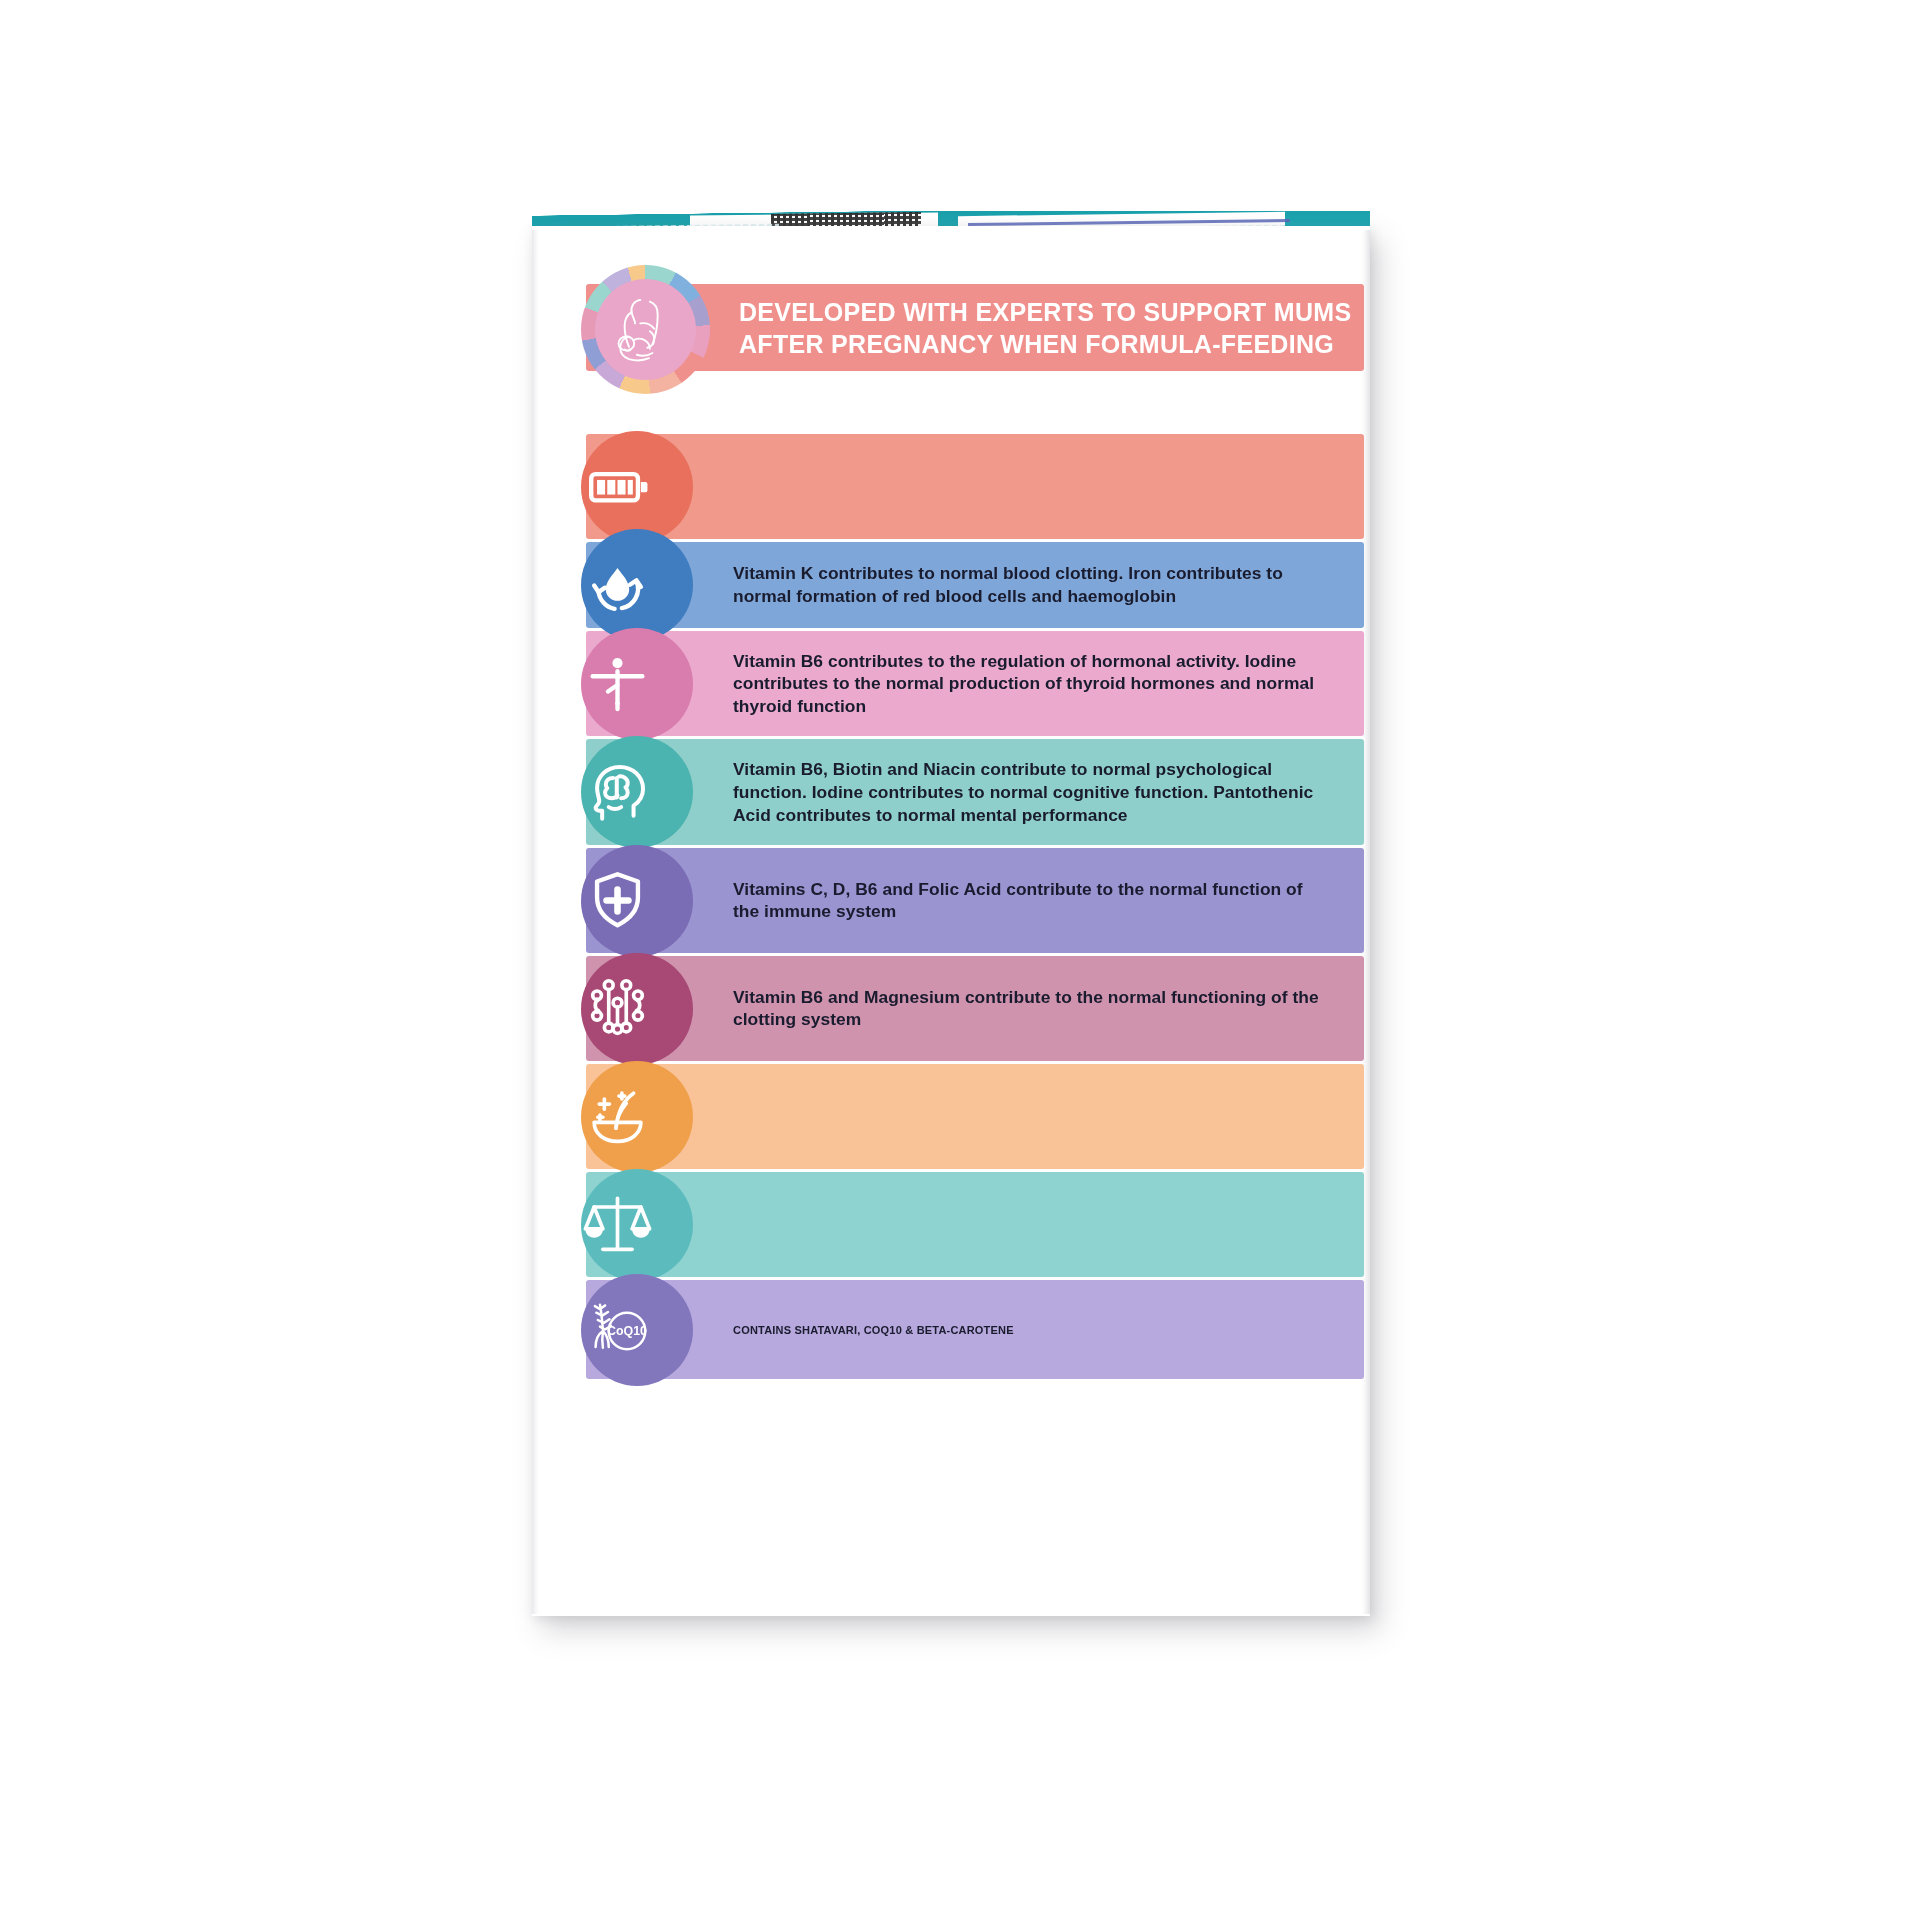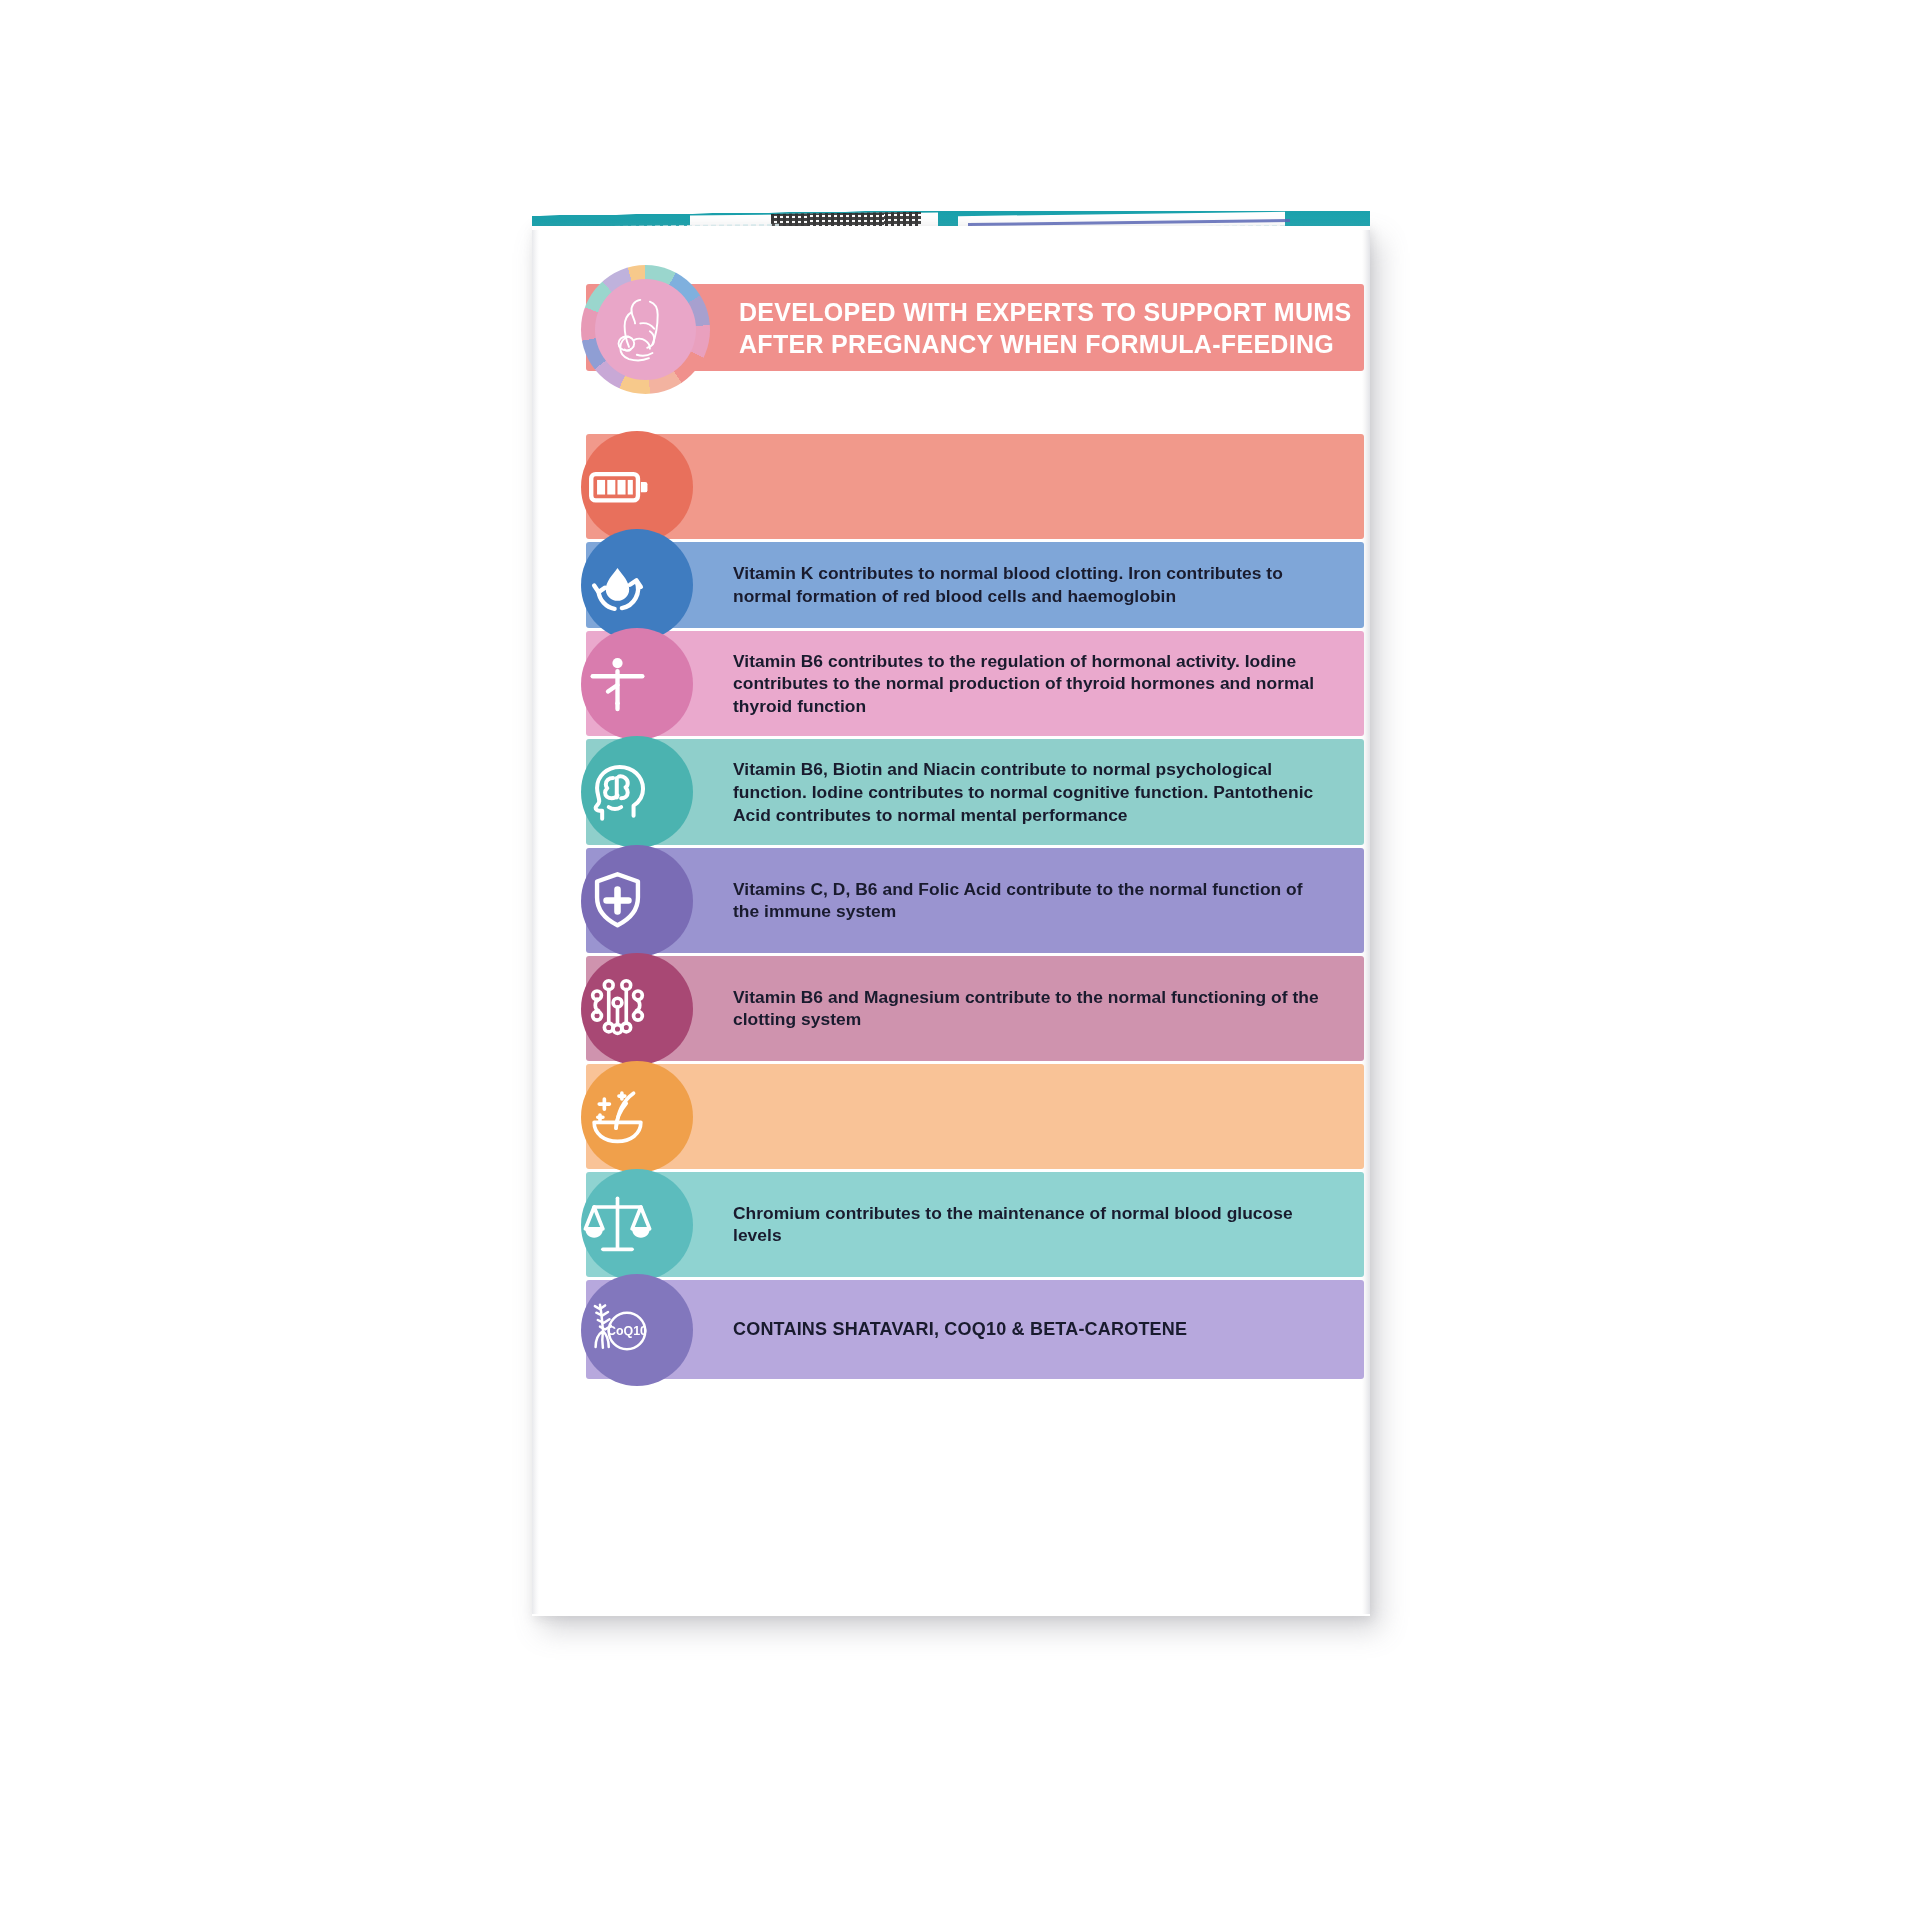--- a/index.html
+++ b/index.html
@@ -109,21 +109,21 @@
     width:594px;
     color:#191b2e;
     font-size:17.4px;
     font-weight:bold;
     line-height:1.32;
     letter-spacing:0.05px;
   }
   .row-text.caps{
     text-transform:uppercase;
     letter-spacing:0.2px;
-    font-size:18px;
+    font-size:11px;
   }
   .row-icon{
     position:absolute;left:-5px;top:50%;transform:translateY(-50%);
     width:112px;height:112px;border-radius:50%;
     display:flex;align-items:center;
     z-index:3;
   }
   .row-icon svg{width:73px;height:73px;display:block;}
 </style>
 </head>
@@ -276,21 +276,20 @@
         <svg viewBox="0 0 100 100" fill="none" stroke="#ffffff" stroke-width="5" stroke-linecap="round" stroke-linejoin="round">
           <path d="M50 14v68"></path>
           <path d="M18 26h64"></path>
           <path d="M30 84h40"></path>
           <path d="M18 26L6 56h24z"></path>
           <path d="M82 26L70 56h24z"></path>
           <path d="M6 56c0 7 5 12 12 12s12-5 12-12z" fill="#ffffff" stroke="none"></path>
           <path d="M70 56c0 7 5 12 12 12s12-5 12-12z" fill="#ffffff" stroke="none"></path>
         </svg>
       </div>
-      <div class="row-text">Chromium contributes to the maintenance of normal blood glucose levels</div>
     </div>
 
     <div class="row" style="height:99px;background:#b7a8dd;">
       <div class="row-icon" style="background:#8277bd;">
         <svg viewBox="0 0 100 100" fill="none" stroke="#ffffff" stroke-width="3.4" stroke-linecap="round" stroke-linejoin="round">
           <path d="M26 16c2 10 3 22 4 34"></path>
           <path d="M26 22l-7-4M26 22l7-5M29 31l-8-4M29 31l8-5M31 41l-8-4M31 41l8-5M33 50l-7-4M33 50l8-5"></path>
           <path d="M30 52c-6 4-10 12-10 22M30 52c5 5 8 13 8 22M30 52c-1 8-1 16 0 23"></path>
           <circle cx="63" cy="52" r="25"></circle>
           <text x="63" y="57" font-size="17" font-family="Liberation Sans, sans-serif" font-weight="bold" fill="#ffffff" stroke="none" text-anchor="middle">CoQ10</text>

